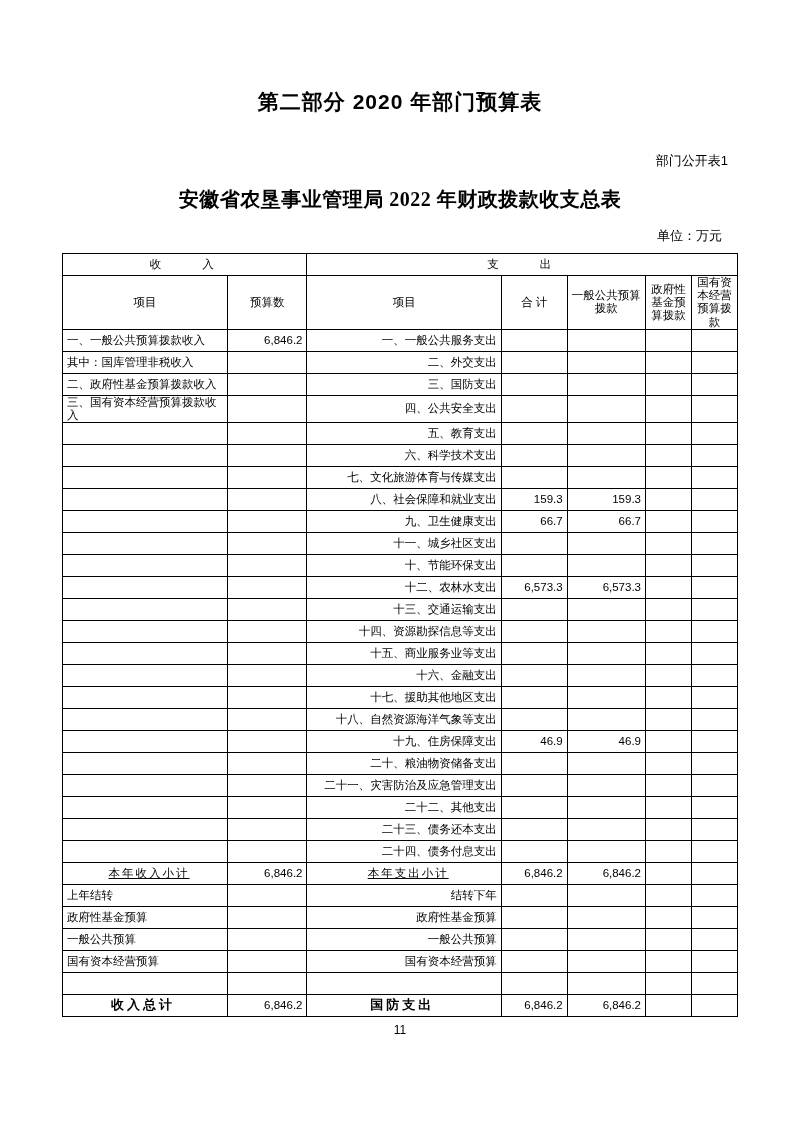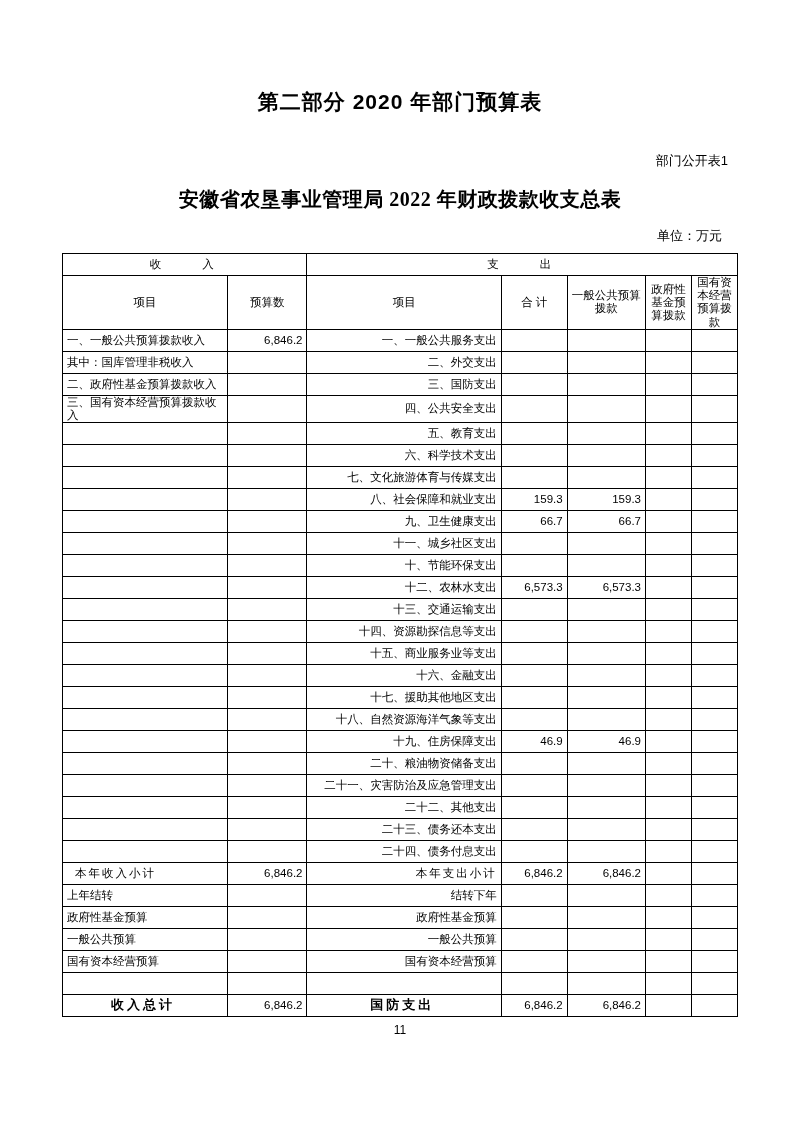--- a/index.html
+++ b/index.html
@@ -99,22 +99,24 @@
   }
   .c-item-out {
     text-align: right;
     padding-left: 8px;
   }
   .indent1 { padding-left: 18px; }
   .rowsum td {
     font-weight: bold;
   }
   .rowsum .c-item-in, .rowsum .c-item-out {
+    text-align: center;
     padding-left: 12px;
     letter-spacing: 2px;
+    text-decoration: underline;
   }
   .rowtotal td {
     font-weight: bold;
     height: 24px;
   }
   .rowtotal .c-item-in, .rowtotal .c-item-out {
     text-align: center;
     padding-left: 0;
     letter-spacing: 3px;
     font-size: 13px;

